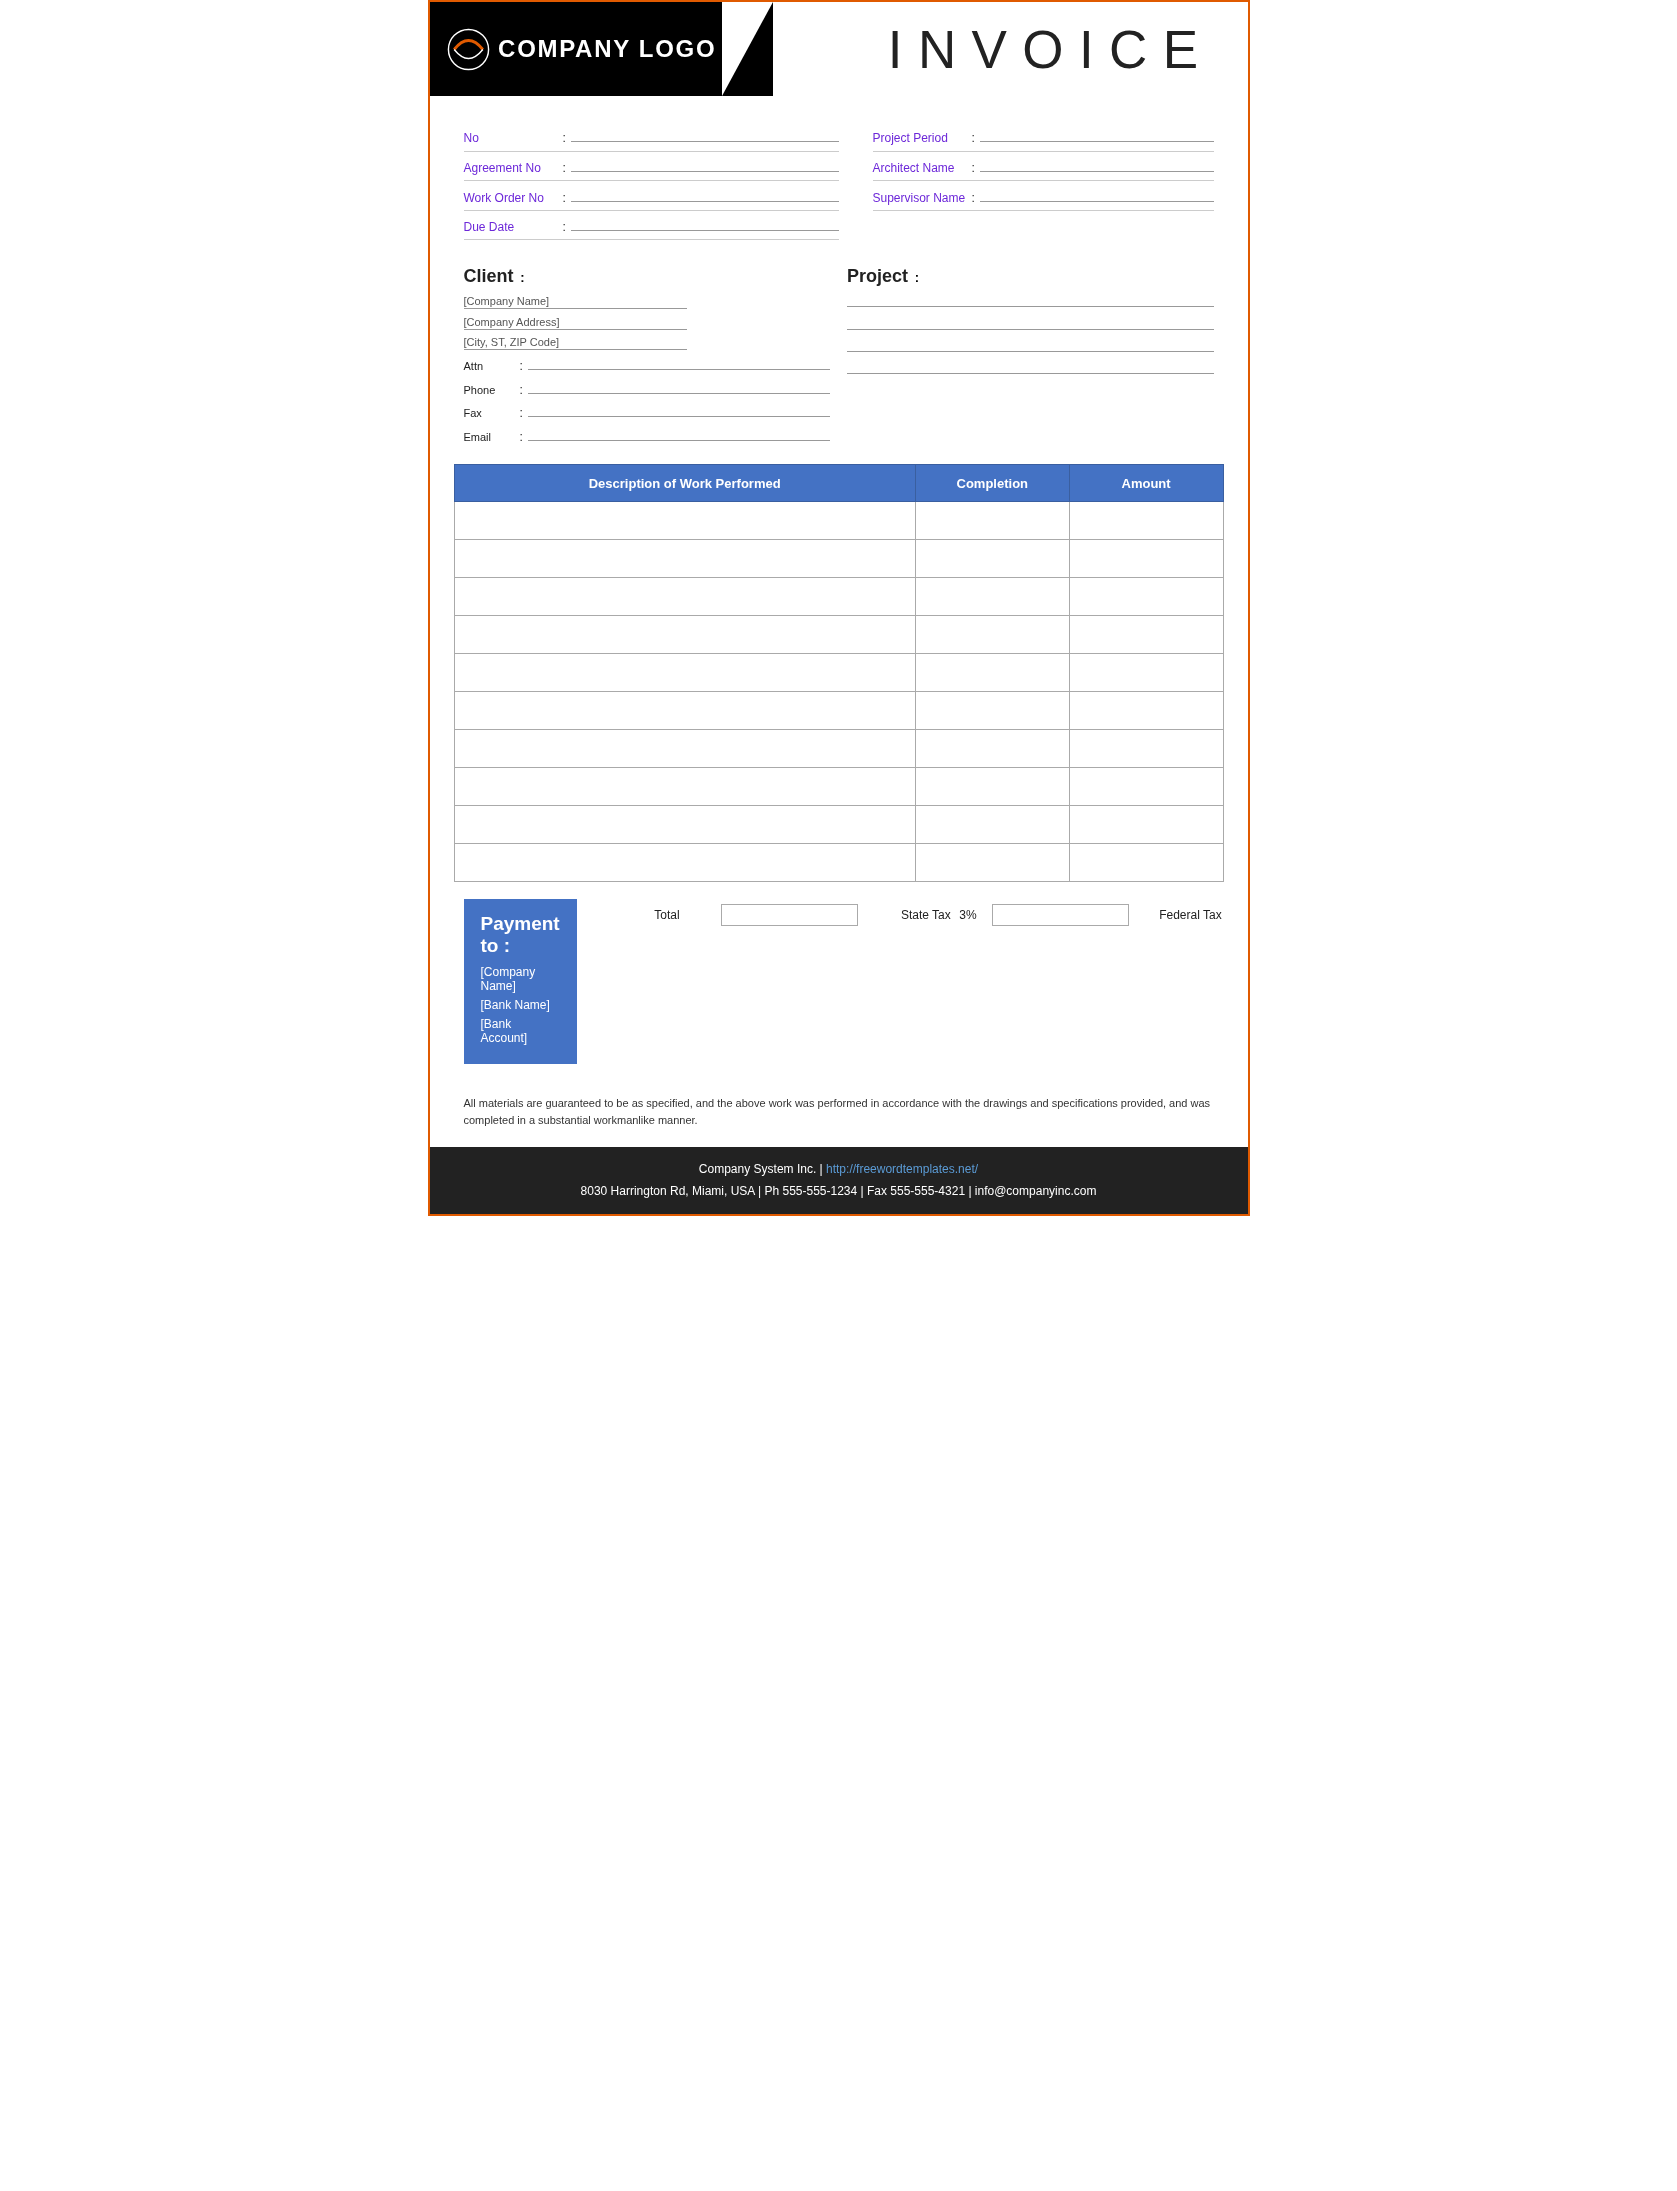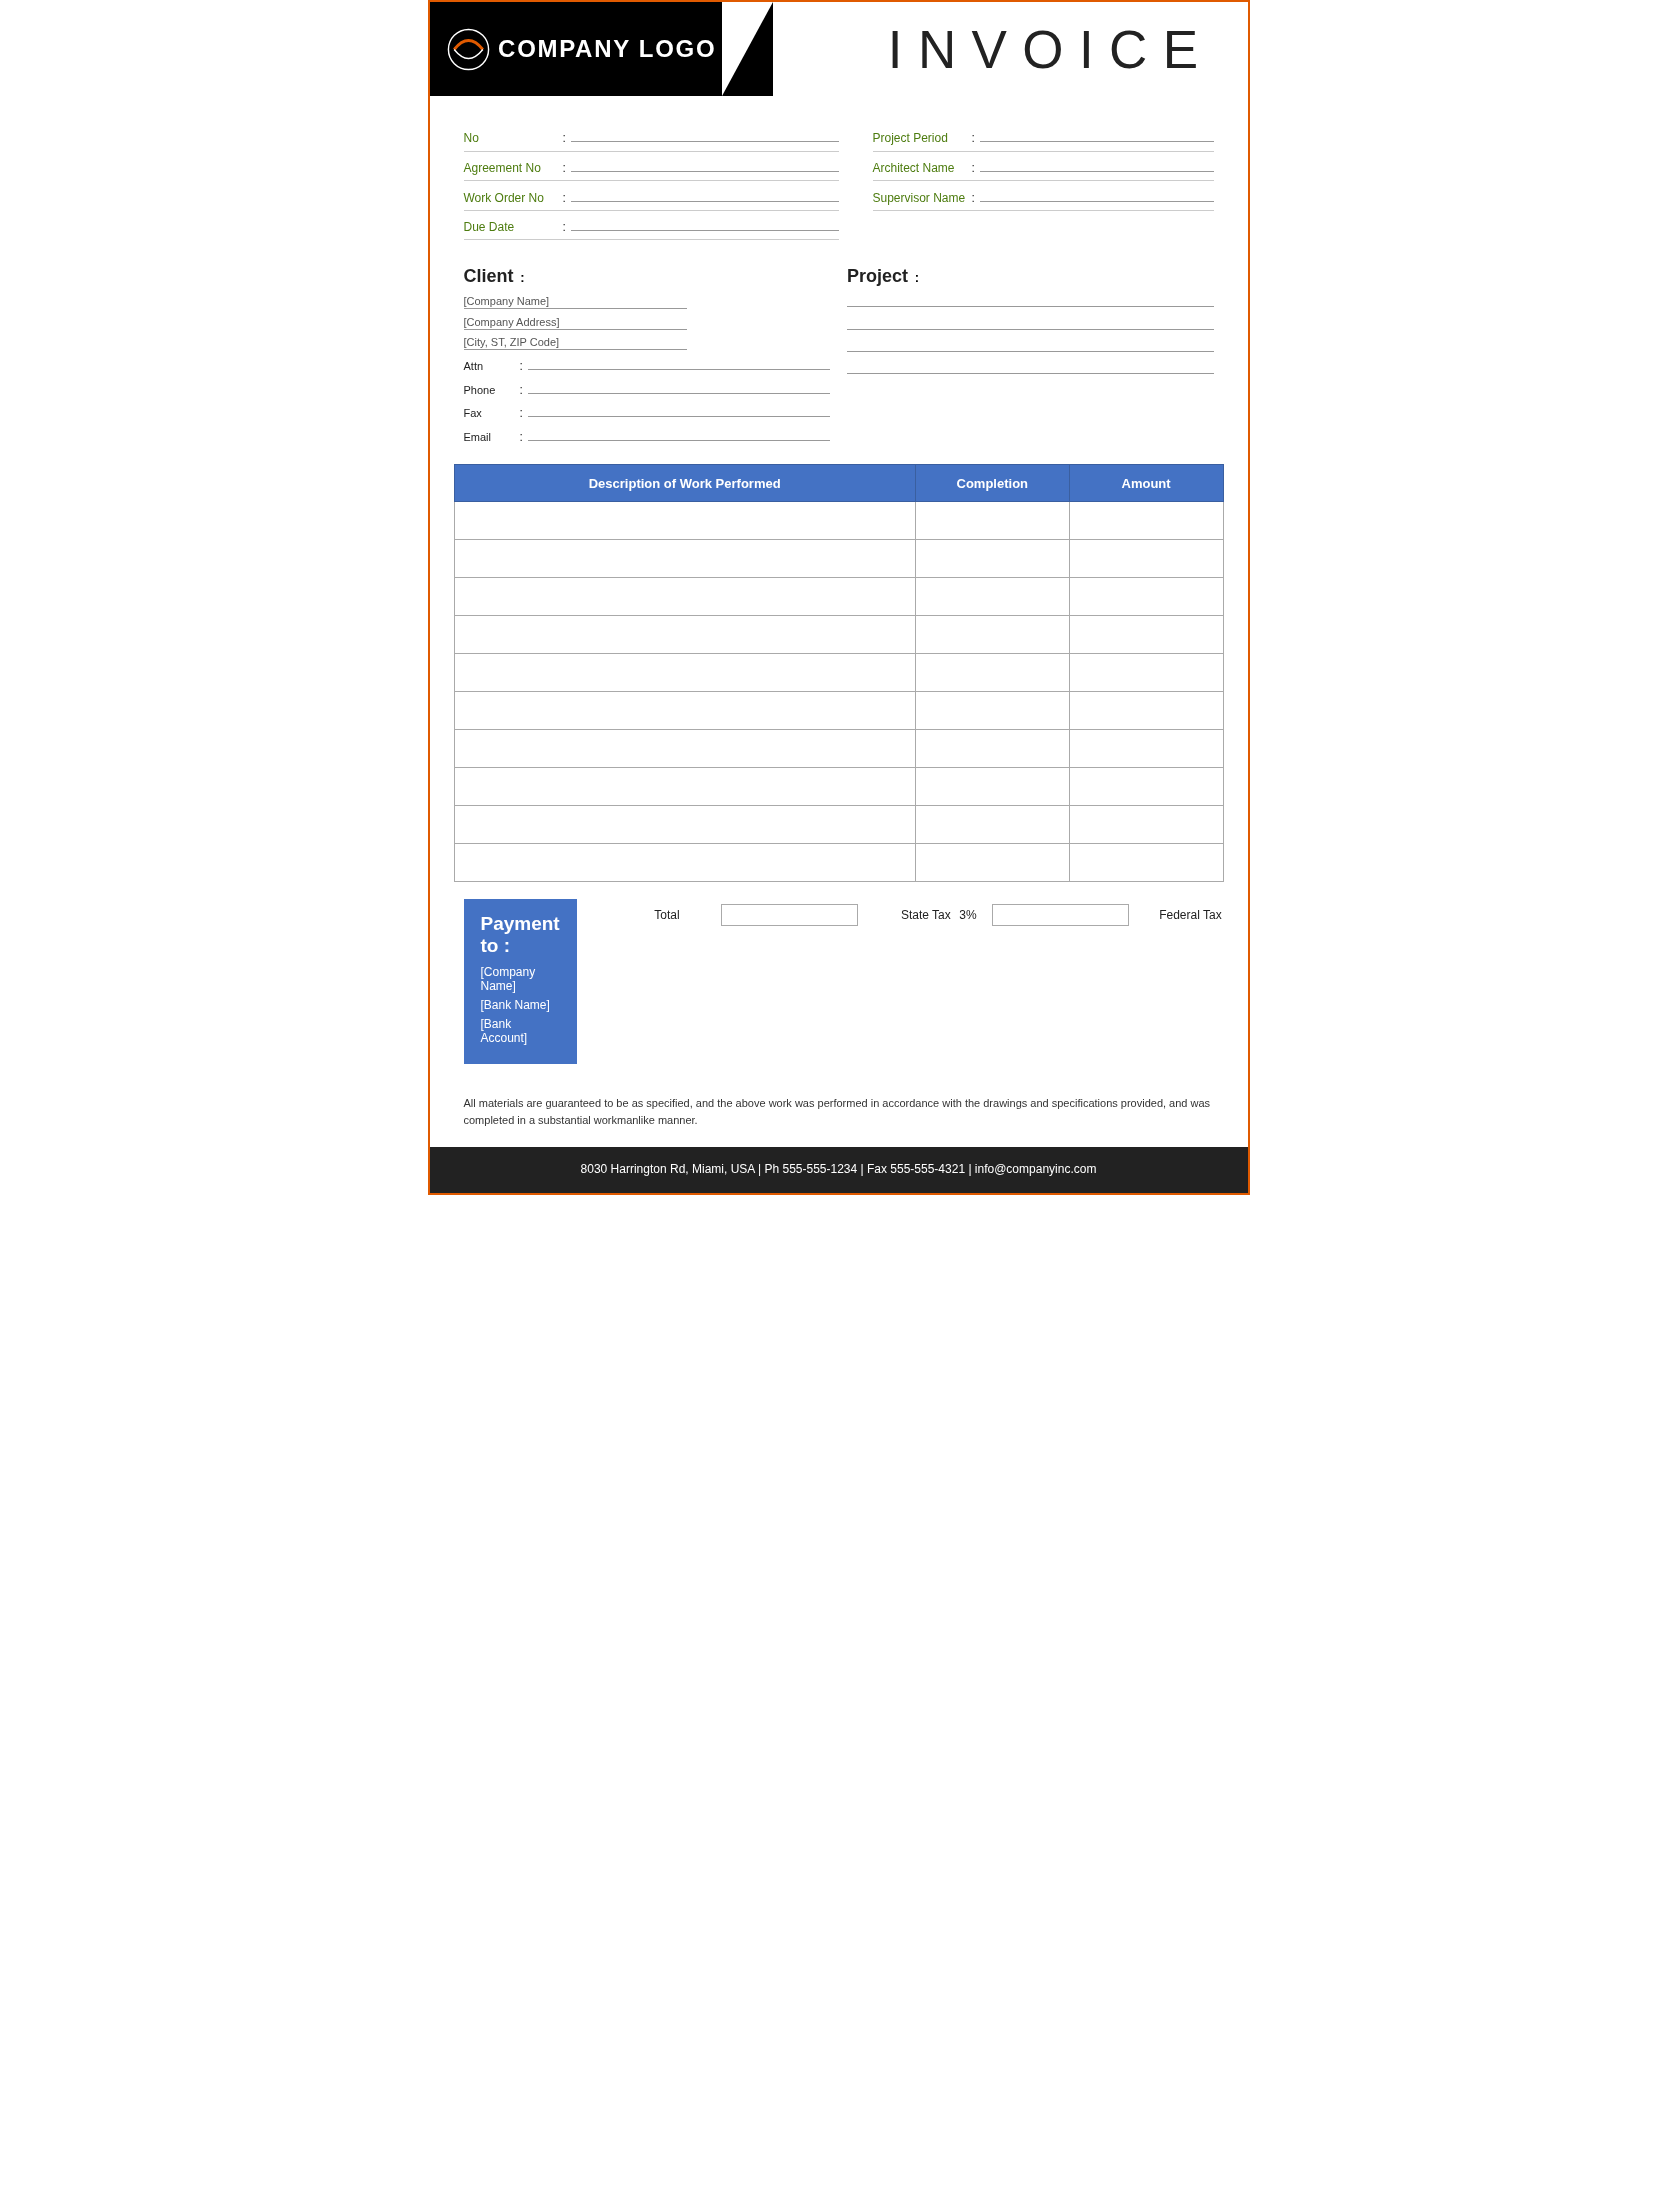--- a/index.html
+++ b/index.html
@@ -76,21 +76,21 @@
     }
     .info-row {
       display: flex;
       align-items: baseline;
       padding: 5.1px 0;
       border-bottom: 0.9px solid #ccc;
       gap: 5.1px;
     }
     .info-label {
       font-size: 12px;
-      color: #4d7c0f;
+      color: #6d28d9;
       min-width: 94px;
     }
     .info-colon {
       font-size: 12px;
       color: #222;
     }
     .info-value {
       flex: 1;
       font-size: 12px;
       color: #444;
@@ -496,15 +496,20 @@
       <div class="total-box"></div>
     </div>
   </div>
 </div>
 
 <div class="footer-note">
   <span>All materials are guaranteed to be as specified, and the above work was performed in accordance with the drawings and specifications provided, and was completed in a substantial workmanlike manner.</span>
 </div>
 
 <div class="footer-bar">
+  <div>
+    <span>Company System Inc.</span>
+    <span> | </span>
+    <a href="#">http://freewordtemplates.net/</a>
+  </div>
   <div>8030 Harrington Rd, Miami, USA | Ph 555-555-1234 | Fax 555-555-4321 | info@companyinc.com</div>
 </div>
 
 
 </body></html>

